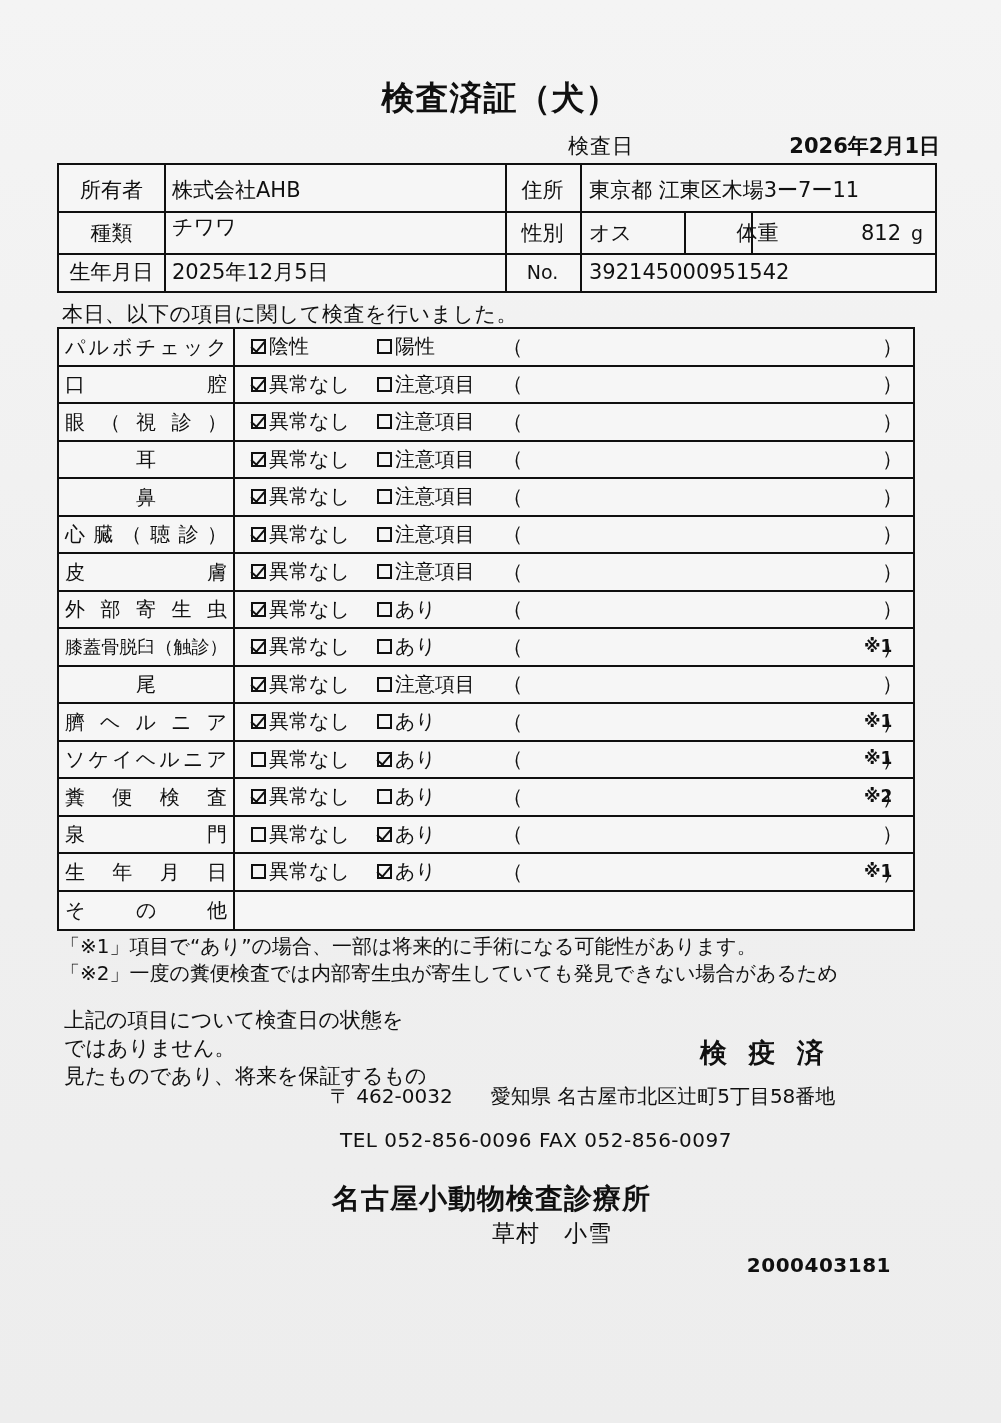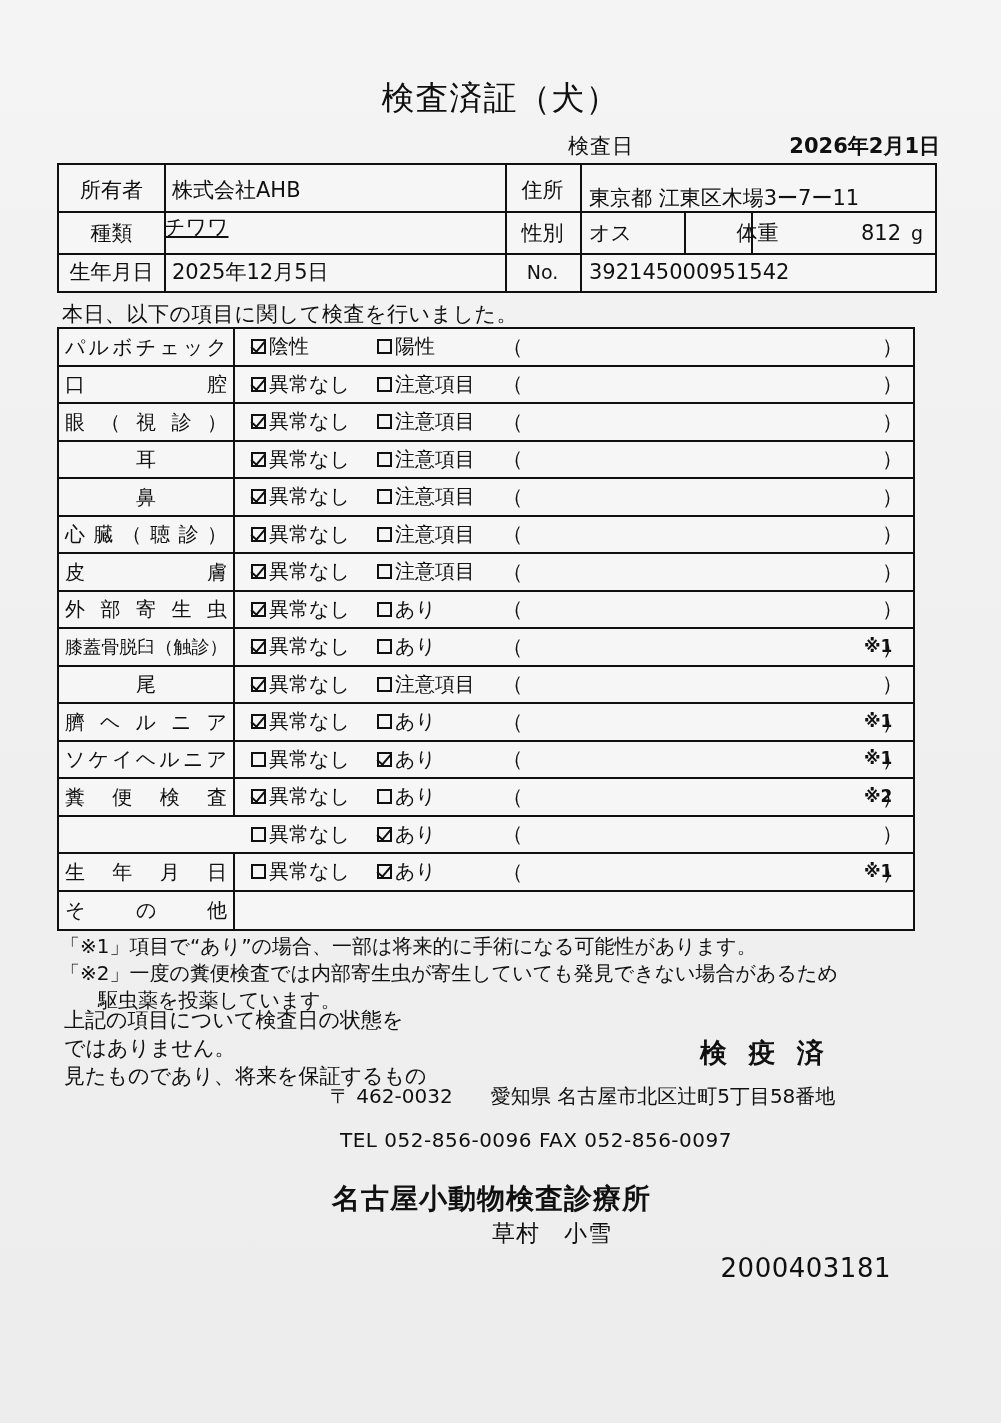--- a/index.html
+++ b/index.html
@@ -23,21 +23,21 @@
     background: linear-gradient(180deg, #f4f4f4 0%, #f0f0f0 45%, #ededed 100%);
   }
 
   
   .title {
     position: absolute;
     left: 0; top: 76px;
     width: 1001px;
     text-align: center;
     font-size: 33px;
-    font-weight: normal;
+    font-weight: bold;
     letter-spacing: 1px;
   }
 
   
   .datebar {
     position: absolute;
     left: 500px; top: 132px;
     width: 440px;
     height: 26px;
     font-size: 21px;
@@ -223,22 +223,22 @@
   }
   .vet {
     position: absolute;
     left: 492px; top: 1218px;
     font-size: 23px;
     letter-spacing: 1px;
   }
   .docnum {
     position: absolute;
     right: 110px; top: 1253px;
-    font-size: 26px;
-    font-weight: normal;
+    font-size: 20px;
+    font-weight: bold;
     letter-spacing: 0.5px;
     text-align: center;
   }
 </style>
 </head>
 <body>
 
 <div class="page">
 
   <div class="title">検査済証（犬）</div>
@@ -248,33 +248,33 @@
     <div class="val">2026年2月1日</div>
   </div>
 
   <div class="box" id="owner-block">
     <div class="vline" style="left:105px; top:0; height:100%;"></div>
     <div class="vline" style="left:446px; top:0; height:100%;"></div>
     <div class="vline" style="left:521px; top:0; height:100%;"></div>
     <div class="cell ctr" style="left:0; top:0; width:105px; height:100%;">所有者</div>
     <div class="cell" style="left:113px; top:0; width:330px; height:100%;">株式会社AHB</div>
     <div class="cell ctr" style="left:446px; top:0; width:75px; height:100%;">住所</div>
-    <div class="cell" style="left:530px; top:8px; width:346px; height:100%;">東京都 江東区木場3ー7ー11</div>
+    <div class="cell" style="left:530px; top:0; width:346px; height:100%;">東京都 江東区木場3ー7ー11</div>
   </div>
 
   <div class="box" id="animal-block">
     <div class="hline" style="left:0; top:40px; width:100%;"></div>
     <div class="vline" style="left:105px; top:0; height:40px;"></div>
     <div class="vline" style="left:446px; top:0; height:40px;"></div>
     <div class="vline" style="left:521px; top:0; height:40px;"></div>
     <div class="vline" style="left:625px; top:0; height:40px;"></div>
     <div class="vline" style="left:692px; top:0; height:40px;"></div>
 
     <div class="cell ctr" style="left:0; top:0; width:105px; height:40px;">種類</div>
-    <div class="cell" style="left:105px; top:0; width:330px; height:28px;text-decoration:underline;">チワワ</div>
+    <div class="cell" style="left:113px; top:0; width:330px; height:28px;">チワワ</div>
     <div class="cell ctr" style="left:446px; top:0; width:75px; height:40px;">性別</div>
     <div class="cell" style="left:530px; top:0; width:95px; height:40px;">オス</div>
     <div class="cell ctr" style="left:625px; top:0; width:67px; height:40px;margin-left:40px;">体重</div>
     <div class="cell rgt" style="left:692px; top:0; width:150px; height:40px;">812</div>
     <div class="cell" style="left:852px; top:0; width:26px; height:40px; font-size:19px;">g</div>
 
     <div class="vline" style="left:105px; top:40px; height:38px;"></div>
     <div class="vline" style="left:446px; top:40px; height:38px;"></div>
     <div class="vline" style="left:521px; top:40px; height:38px;"></div>
     <div class="cell ctr" style="left:0; top:40px; width:105px; height:38px;">生年月日</div>
@@ -475,20 +475,23 @@
           <span>異常なし</span>
         </div>
         <div class="opt opt-b">
           <span class="chk"></span>
           <span>あり</span>
         </div>
         <div class="paren-l">（</div>
         <div class="paren-r">）</div>
       </div>
       <div class="exam-row">
+        <div class="exam-label">
+          <span>泉門</span>
+        </div>
         <div class="opt opt-a">
           <span class="chk"></span>
           <span>異常なし</span>
         </div>
         <div class="opt opt-b">
           <span class="chk on"></span>
           <span>あり</span>
         </div>
         <div class="paren-l">（</div>
         <div class="paren-r">）</div>
@@ -511,21 +514,20 @@
       <div class="exam-row">
         <div class="exam-label">
           <span>その他</span>
         </div>
       </div>
     </div>
 
   <div class="footnotes">
     <div>「※1」項目で“あり”の場合、一部は将来的に手術になる可能性があります。</div>
     <div>「※2」一度の糞便検査では内部寄生虫が寄生していても発見できない場合があるため</div>
-    <div class="indent">駆虫薬を投薬しています。</div>
   </div>
 
   <div class="disclaimer">
     <div>上記の項目について検査日の状態を</div>
     <div>ではありません。</div>
     <div>見たものであり、将来を保証するもの</div>
   </div>
 
   <div class="stamp">検 疫 済</div>
 

